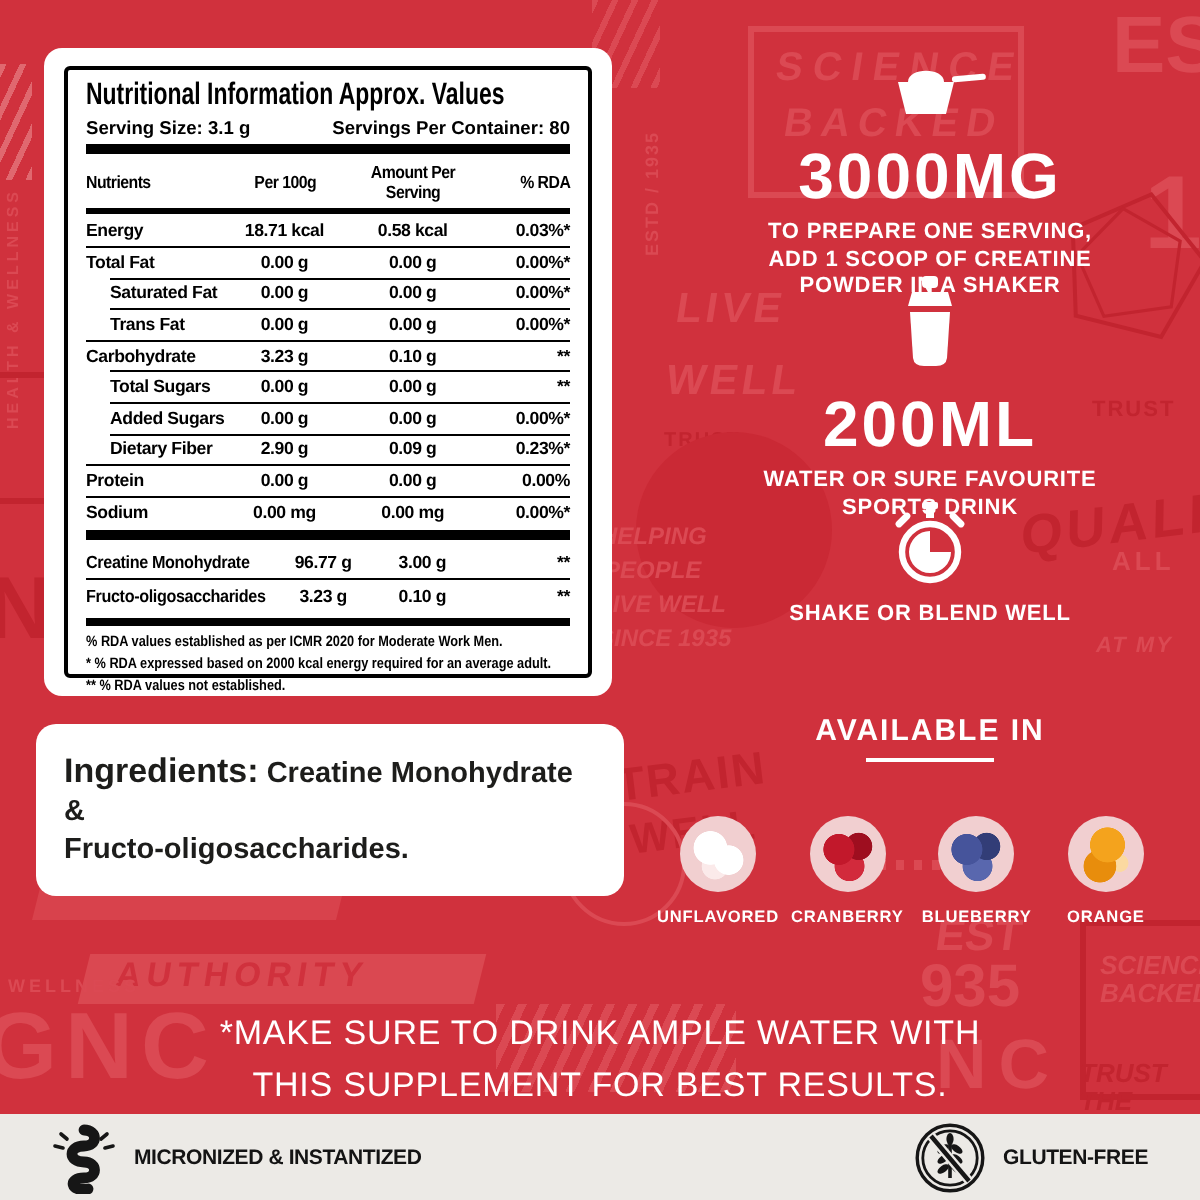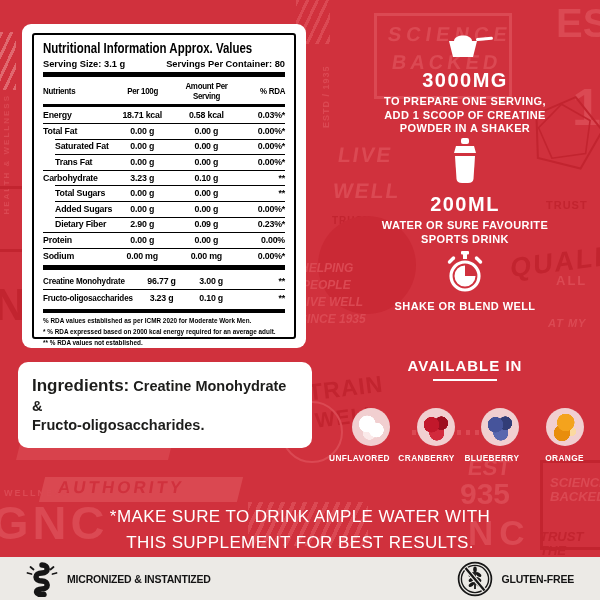--- a/index.html
+++ b/index.html
@@ -77,28 +77,28 @@
   .cell.rda{flex:1;text-align:right;}
   .trow.supp{height:17.5px;}
   .supp .cell.name{flex:0 0 42%;transform:scaleX(.92);transform-origin:0 50%;}
   .supp .cell.per100{flex:0 0 14%;}
   .supp .cell.serving{flex:0 0 27%;}
   .foots{margin-top:3px;}
   .foot{font-size:7.5px;font-weight:700;line-height:1.45;white-space:nowrap;transform:scaleX(.85);transform-origin:0 50%;}
   
   .sec{position:absolute;left:332px;width:266px;text-align:center;color:#fff;z-index:2;}
   .sec1{top:30px;} .sec2{top:138px;} .sec3{top:251px;}
-  .big{font-size:20px;font-weight:800;letter-spacing:1.5px;margin-top:5px;}
+  .big{font-size:32px;font-weight:800;letter-spacing:1.5px;margin-top:5px;}
   .sec3 .big{font-size:22px;}
   .desc{font-size:11px;font-weight:700;letter-spacing:.4px;line-height:1.24;margin-top:3px;white-space:pre-line;}
   .avail{position:absolute;left:332px;top:357px;width:266px;text-align:center;color:#fff;z-index:2;}
   .avail-title{font-size:15px;font-weight:800;letter-spacing:1px;}
   .avail-rule{width:64px;height:2px;background:#fff;margin:5px auto 0;}
   .flavors{position:absolute;left:328px;top:408px;width:256px;display:flex;justify-content:space-between;z-index:2;}
-  .flavor{display:flex;flex-direction:column;align-items:flex-end;gap:7px;width:62px;}
+  .flavor{display:flex;flex-direction:column;align-items:center;gap:7px;width:62px;}
   .fcircle{width:38px;height:38px;border-radius:50%;}
   .f-unflavored{background:
      radial-gradient(circle at 40% 42%,#fff 0 26%,rgba(255,255,255,0) 27%),
      radial-gradient(circle at 64% 58%,#fff 0 22%,rgba(255,255,255,0) 23%),
      radial-gradient(circle at 46% 66%,#FBEAEA 0 20%,rgba(255,255,255,0) 21%),#F1CFD0;}
   .f-cranberry{background:
      radial-gradient(circle at 38% 44%,#C2182B 0 24%,rgba(0,0,0,0) 25%),
      radial-gradient(circle at 64% 40%,#9E0E1F 0 20%,rgba(0,0,0,0) 21%),
      radial-gradient(circle at 52% 66%,#D22A3C 0 23%,rgba(0,0,0,0) 24%),#F1CFD0;}
   .f-blueberry{background:

